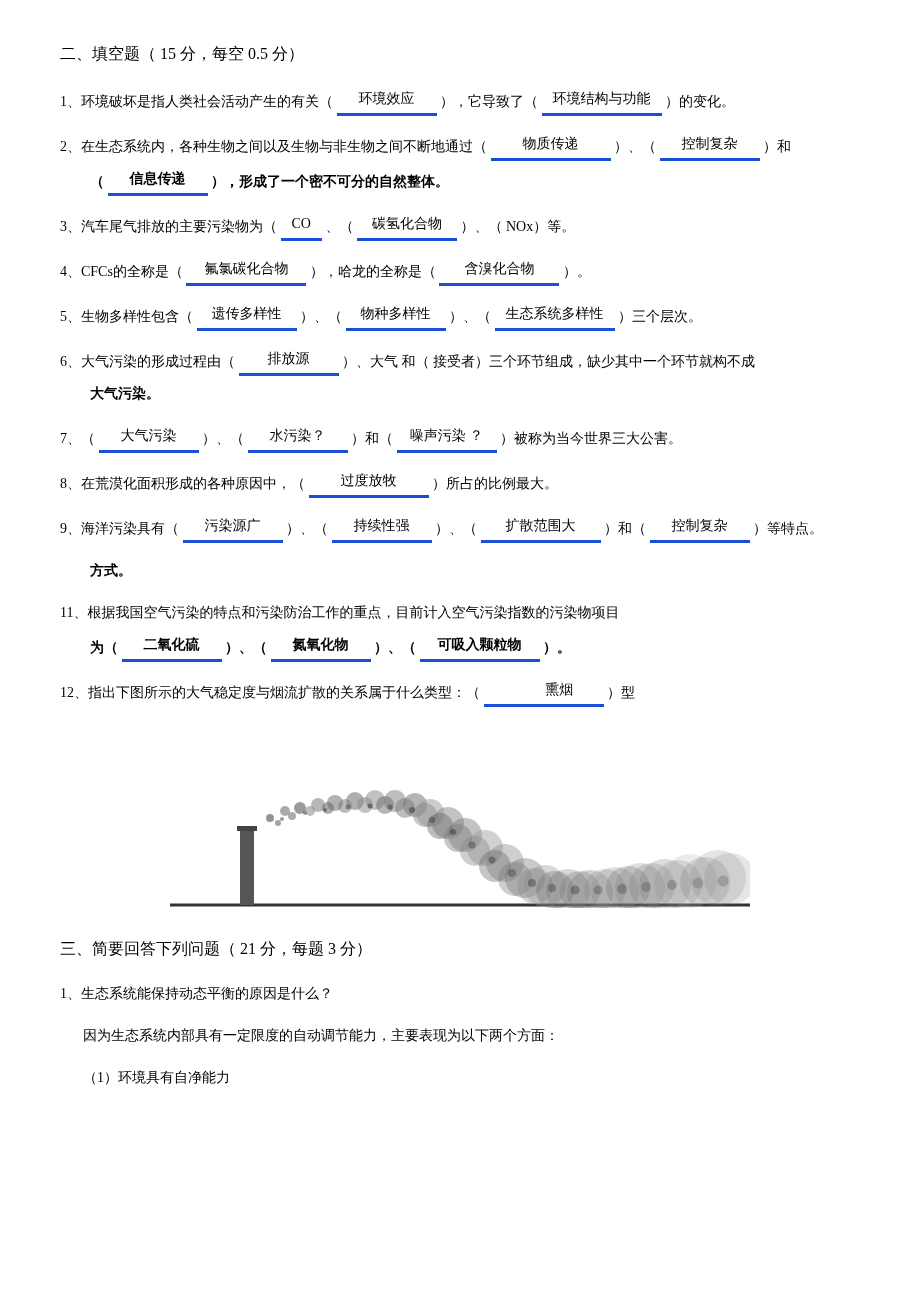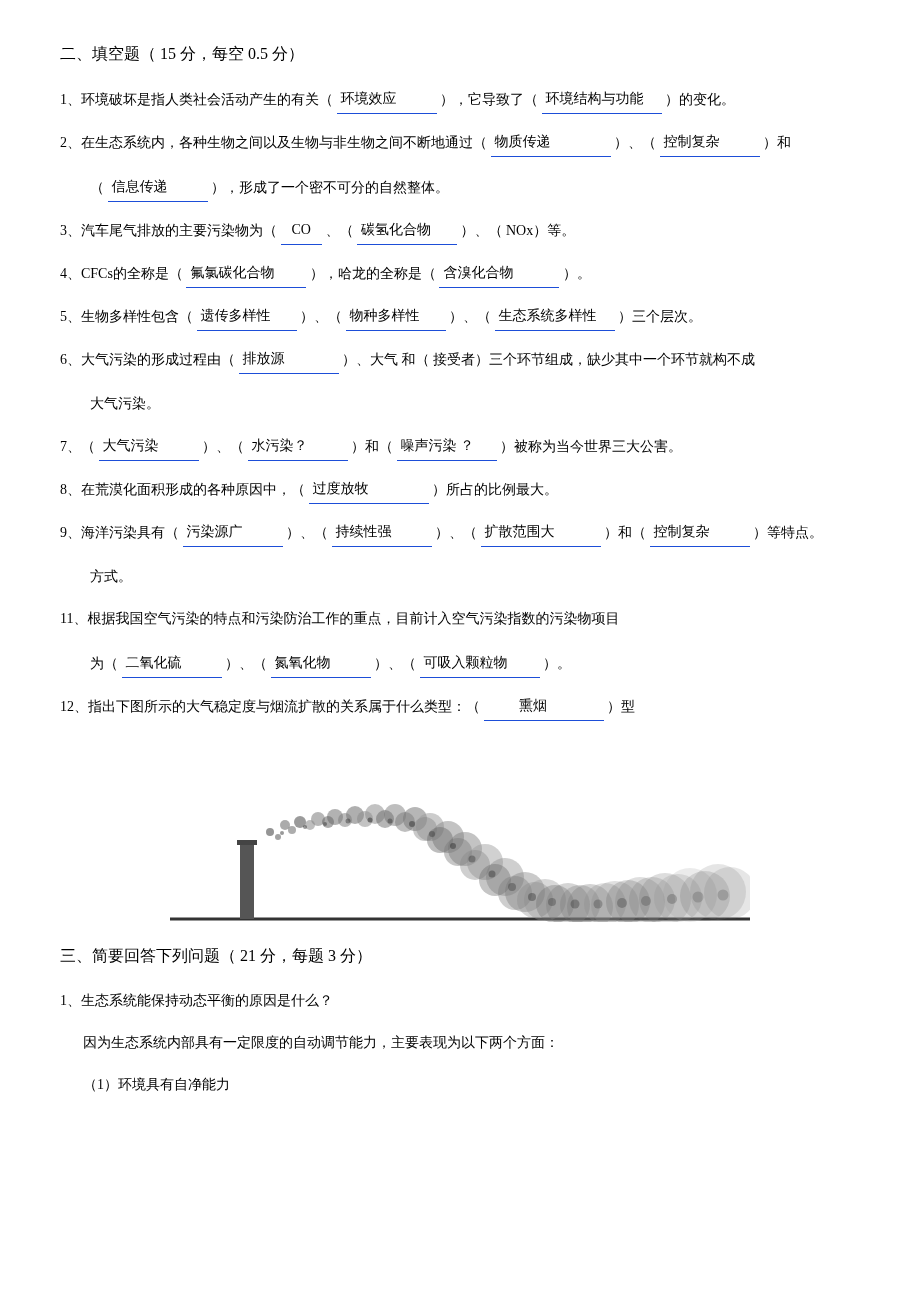--- a/index.html
+++ b/index.html
@@ -26,45 +26,47 @@
     }
 
     .question {
       margin-bottom: 14px;
       line-height: 2;
     }
 
     .question-indent {
       padding-left: 30px;
       display: block;
-      margin-top: 16px;
+      margin-top: 4px;
+      font-weight: bold;
     }
 
     .blank {
       display: inline-block;
       min-width: 80px;
-      border-bottom: 1px solid #1d4ed8;
+      border-bottom: 3px solid #1d4ed8;
+      text-align: center;
       padding: 0 4px;
       vertical-align: bottom;
     }
 
     .blank-wide {
       min-width: 120px;
     }
 
     .blank-medium {
       min-width: 100px;
     }
 
     .blank-co {
       min-width: 40px;
     }
 
     .section-three {
-      margin-top: 20px;
+      margin-top: 27px;
     }
 
     .sub-question {
       margin-left: 23px;
       margin-top: 6px;
     }
   </style>
 </head>
 <body>
 

